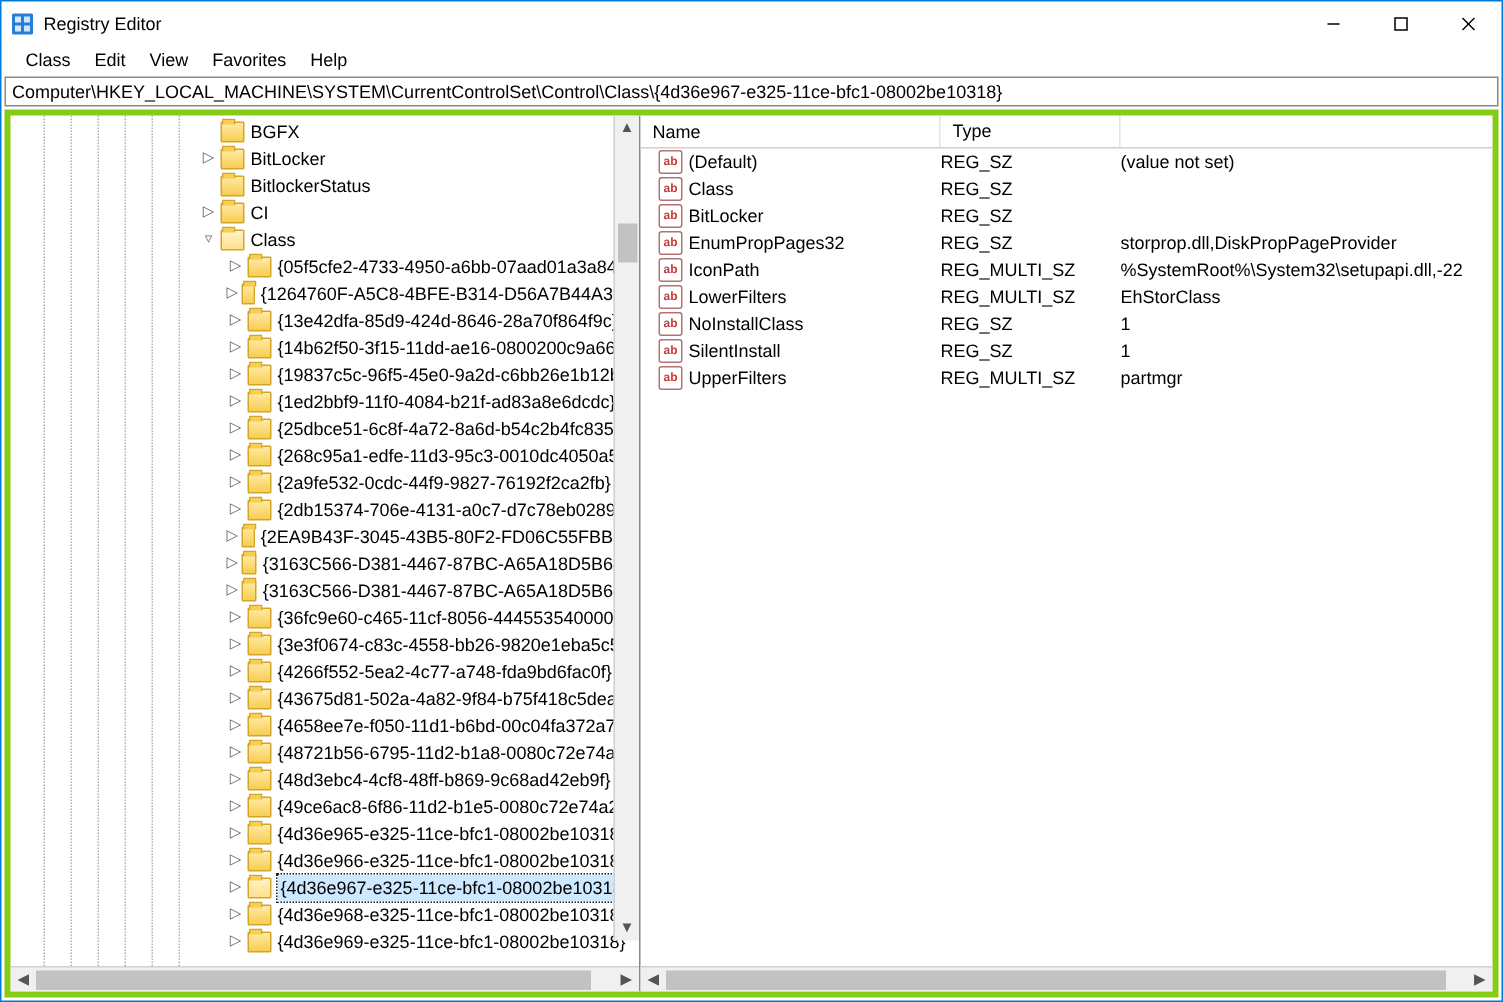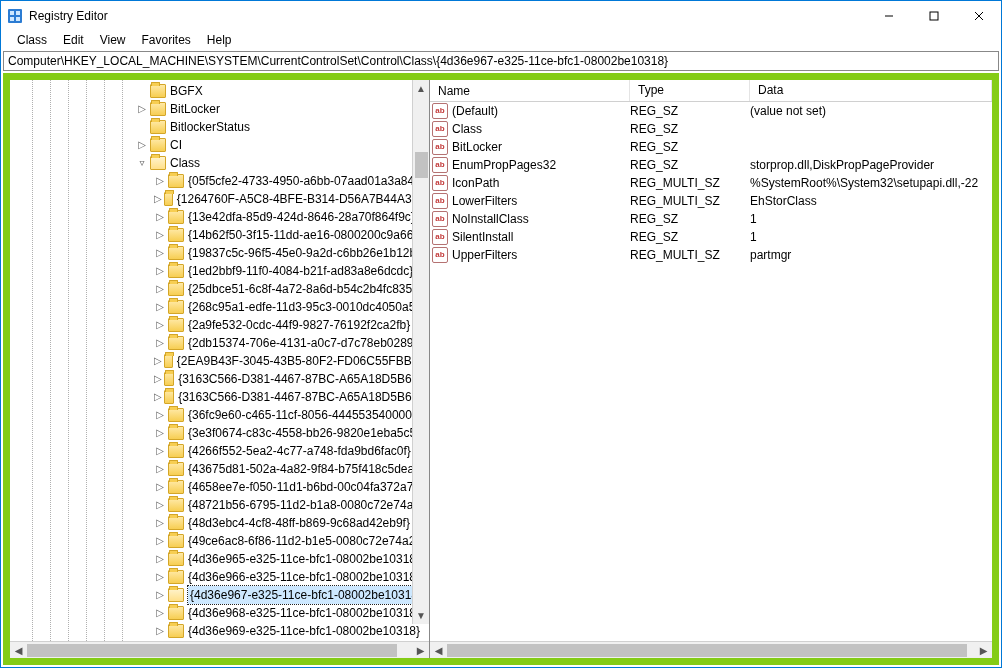--- a/index.html
+++ b/index.html
@@ -55,21 +55,21 @@
     line-height: 18px;
     padding: 0 4px;
     font-size: 12px;
     overflow: hidden;
     white-space: nowrap;
   }
   .splitbody {
     flex:1;
     display:flex;
     margin: 2px;
-    border: 7px solid #84cc16;
+    border: 4px solid #84cc16;
     overflow:hidden;
     min-height:0;
   }
   .treepane {
     width: 420px;
     border-right: 1px solid #888;
     position:relative;
     overflow:hidden;
     display:flex;
     flex-direction:column;
@@ -154,21 +154,21 @@
     padding: 3px 8px;
     border-right: 1px solid #e4e4e4;
   }
   .list-body { position:relative; flex:1; overflow:hidden; }
   .list-row {
     display:flex;
     height: 18px;
     line-height:18px;
   }
   .list-row .cell { overflow:hidden; white-space:nowrap; }
-  .col-name { width: 200px; padding-left: 2px; display:flex; align-items:center;}
+  .col-name { width: 200px; padding-left: 12px; display:flex; align-items:center;}
   .col-type { width: 120px; }
   .col-data { flex:1; }
   .val-icon {
     width: 16px; height: 16px;
     margin-right: 4px;
     display:inline-flex;
     align-items:center;
     justify-content:center;
     border:1px solid #b57272;
     background:#fff;
@@ -444,21 +444,20 @@
             <div class="thumb" style="left:0; width:370px;"></div>
           </div>
         <div class="arrow">▶</div>
       </div>
     </div>
 
     <div class="listpane">
       <div class="list-header">
         <div class="col col-name">Name</div>
         <div class="col col-type">Type</div>
-        <div class="col col-data">Data</div>
       </div>
       <div class="list-body" id="list-body">
           <div class="list-row">
             <div class="cell col-name">
               <span class="val-icon">ab</span>
               <span>(Default)</span>
             </div>
             <div class="cell col-type">REG_SZ</div>
             <div class="cell col-data">(value not set)</div>
           </div>

